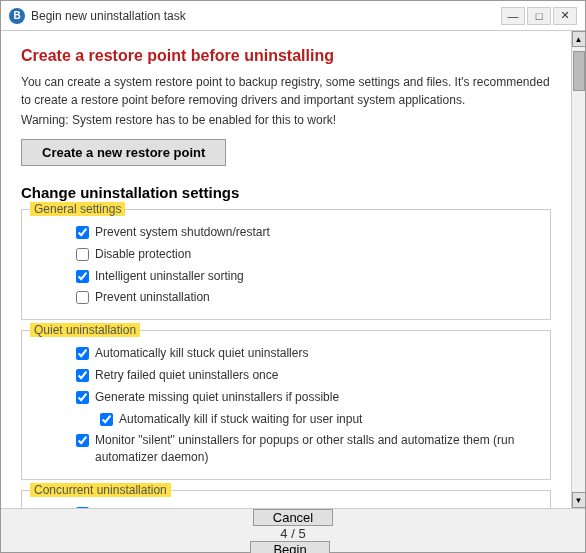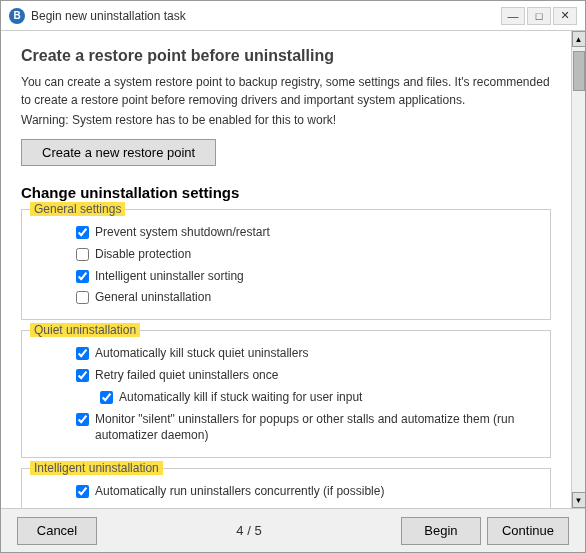--- a/index.html
+++ b/index.html
@@ -67,41 +67,42 @@
     }
     .content {
       flex: 1;
       overflow-y: auto;
       padding: 16px 20px 10px 20px;
       background: white;
     }
     .section-heading {
       font-size: 16px;
       font-weight: bold;
-      color: #404040;
+      color: #b91c1c;
       margin-bottom: 8px;
     }
     .description {
       font-size: 12px;
       color: #333;
       line-height: 1.5;
       margin-bottom: 4px;
     }
     .warning {
       font-size: 12px;
       color: #333;
       margin-bottom: 12px;
     }
     .restore-btn {
       background: #e0e0e0;
       border: 1px solid #999;
       padding: 5px 20px;
       font-size: 13px;
       cursor: pointer;
       margin-bottom: 18px;
+      font-weight: bold;
     }
     .section-heading2 {
       font-size: 15px;
       font-weight: bold;
       color: #000;
       margin-bottom: 8px;
     }
     .group-box {
       border: 1px solid #ccc;
       margin-bottom: 10px;
@@ -139,20 +140,21 @@
       margin-left: 24px;
     }
     .footer {
       height: 44px;
       background: #f0f0f0;
       border-top: 1px solid #ccc;
       display: flex;
       align-items: center;
       padding: 0 16px;
       flex-shrink: 0;
+      flex-direction: column;
     }
     .footer-btn {
       min-width: 80px;
       height: 28px;
       background: #e0e0e0;
       border: 1px solid #999;
       font-size: 13px;
       cursor: pointer;
       padding: 0 14px;
     }
@@ -213,46 +215,50 @@
           <div class="checkbox-row">
             <input type="checkbox" style="">
             <span class="checkbox-label">Disable protection</span>
           </div>
           <div class="checkbox-row">
             <input type="checkbox" checked="" style="">
             <span class="checkbox-label">Intelligent uninstaller sorting</span>
           </div>
           <div class="checkbox-row">
             <input type="checkbox" style="">
-            <span class="checkbox-label">General uninstallation</span>
+            <span class="checkbox-label">Prevent uninstallation</span>
           </div>
         </div>
 
         <div class="group-box">
           <span class="group-label">Quiet uninstallation</span>
           <div class="checkbox-row">
             <input type="checkbox" checked="" style="">
             <span class="checkbox-label">Automatically kill stuck quiet uninstallers</span>
           </div>
           <div class="checkbox-row">
             <input type="checkbox" checked="" style="">
             <span class="checkbox-label">Retry failed quiet uninstallers once</span>
           </div>
+          <div class="checkbox-row">
+            <input type="checkbox" checked="" style="">
+            <span class="checkbox-label">Generate missing quiet uninstallers if possible</span>
+          </div>
           <div class="checkbox-row indent">
             <input type="checkbox" checked="" style="">
             <span class="checkbox-label">Automatically kill if stuck waiting for user input</span>
           </div>
           <div class="checkbox-row">
             <input type="checkbox" checked="" style="">
             <span class="checkbox-label">Monitor "silent" uninstallers for popups or other stalls and automatize them (run automatizer daemon)</span>
           </div>
         </div>
 
         <div class="group-box">
-          <span class="group-label">Intelligent uninstallation</span>
+          <span class="group-label">Concurrent uninstallation</span>
           <div class="checkbox-row">
             <input type="checkbox" checked="" style="">
             <span class="checkbox-label">Automatically run uninstallers concurrently (if possible)</span>
           </div>
 
         </div>
 
       </div>
     </div>
 

